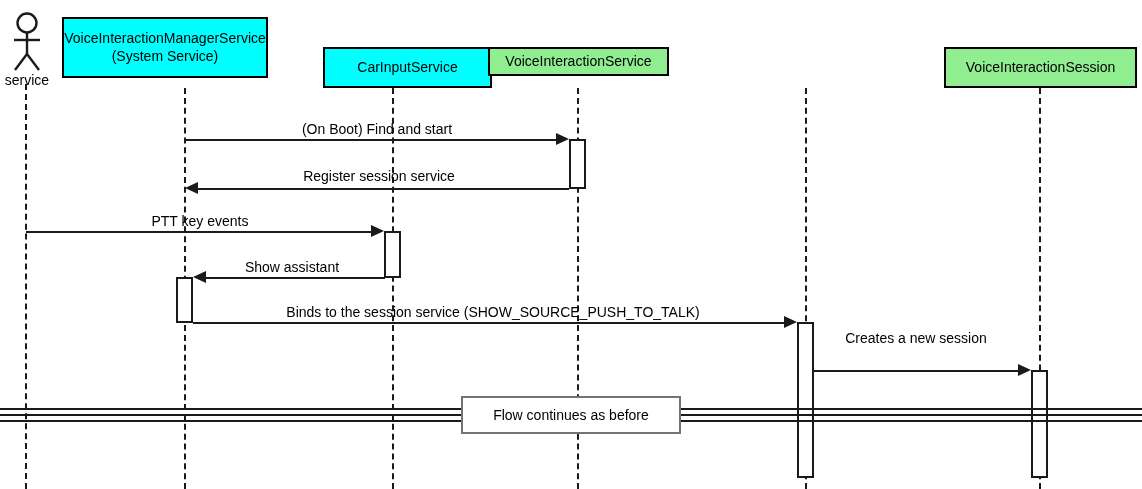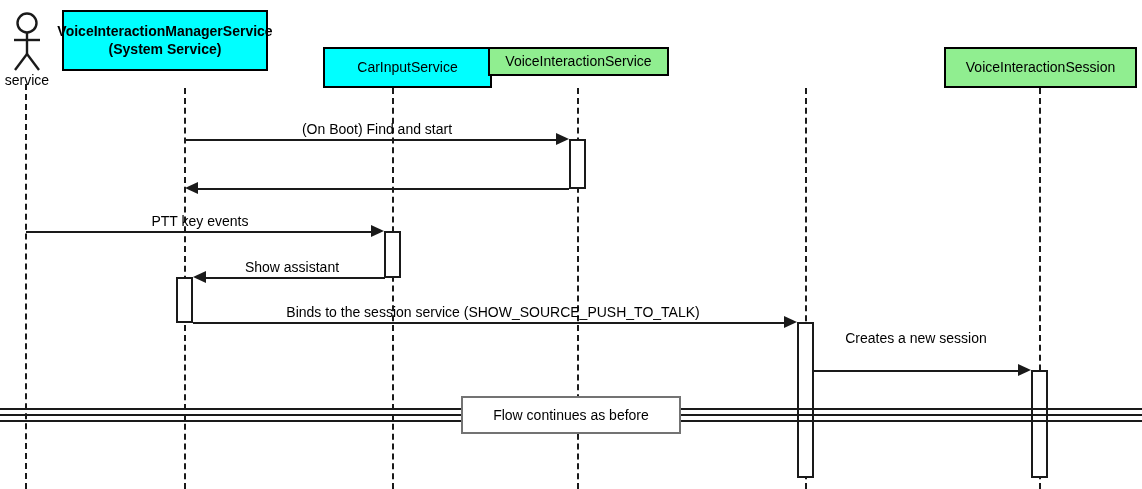--- a/index.html
+++ b/index.html
@@ -105,21 +105,21 @@
     <svg width="42" height="62" viewBox="0 0 42 62">
       <circle cx="21" cy="11" r="9.5" fill="#ffffff" stroke="#1a1a1a" stroke-width="2.4"></circle>
       <line x1="21" y1="21" x2="21" y2="42" stroke="#1a1a1a" stroke-width="2.4"></line>
       <line x1="8" y1="28" x2="34" y2="28" stroke="#1a1a1a" stroke-width="2.4"></line>
       <line x1="21" y1="42" x2="9" y2="58" stroke="#1a1a1a" stroke-width="2.4"></line>
       <line x1="21" y1="42" x2="33" y2="58" stroke="#1a1a1a" stroke-width="2.4"></line>
     </svg>
   </div>
   <div class="actor-label" style="left:0px; top:72px; width:54px;">service</div>
 
-  <div class="participant-box" style="left:62px; top:10px; width:206px; height:61px; background:#00FFFF;font-weight:bold;">
+  <div class="participant-box" style="left:62px; top:17px; width:206px; height:61px; background:#00FFFF;">
     <div>
       <div>VoiceInteractionManagerService</div>
       <div>(System Service)</div>
     </div>
   </div>
 
   <div class="participant-box" style="left:323px; top:47px; width:169px; height:41px; background:#00FFFF;">
     <div>CarInputService</div>
   </div>
 
@@ -142,20 +142,21 @@
   <div class="activation" style="left:569px;  top:139px; width:17px;  height:50px;"></div>
   <div class="activation" style="left:384px;  top:231px; width:17px;  height:47px;"></div>
   <div class="activation" style="left:176px;  top:277px; width:17px;  height:46px;"></div>
   <div class="activation" style="left:797px;  top:322px; width:17px;  height:156px;"></div>
   <div class="activation" style="left:1031px; top:370px; width:17px;  height:108px;"></div>
 
   <div class="msg-label" style="left:184px; top:121px; width:386px;">(On Boot) Find and start</div>
   <div class="msg-line" style="left:185px; top:139px; width:371px;"></div>
   <div class="arrowhead arrow-right" style="left:556px; top:133px;"></div>
 
+  <div class="msg-label" style="left:186px; top:168px; width:386px;">Register session service</div>
   <div class="msg-line" style="left:198px; top:188px; width:371px;"></div>
   <div class="arrowhead arrow-left" style="left:185px; top:182px;"></div>
 
   <div class="msg-label" style="left:26px; top:213px; width:348px;">PTT key events</div>
   <div class="msg-line" style="left:26px; top:231px; width:345px;"></div>
   <div class="arrowhead arrow-right" style="left:371px; top:225px;"></div>
 
   <div class="msg-label" style="left:194px; top:259px; width:196px;">Show assistant</div>
   <div class="msg-line" style="left:206px; top:277px; width:179px;"></div>
   <div class="arrowhead arrow-left" style="left:193px; top:271px;"></div>

